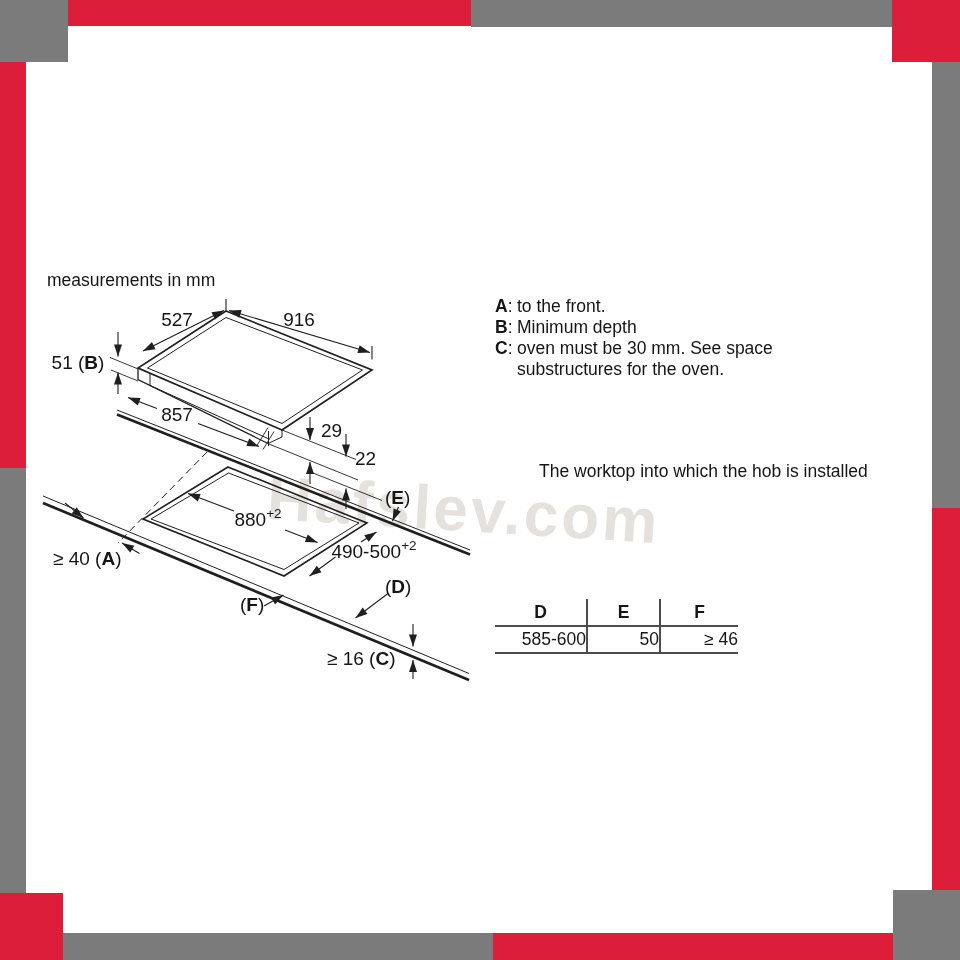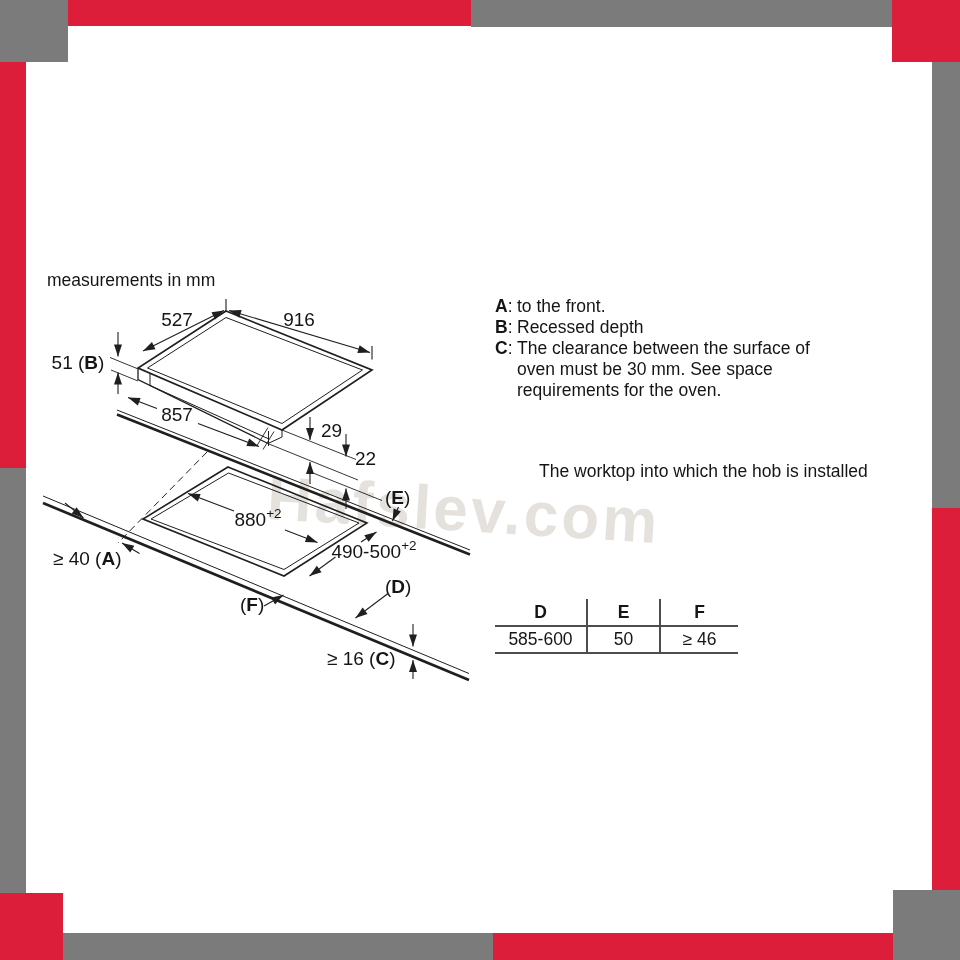--- a/index.html
+++ b/index.html
@@ -12,21 +12,21 @@
   .legend{position:absolute;left:466px;top:268px;width:420px;z-index:2;
     font-size:17.5px;line-height:21px;color:#151515;}
   .lrow{position:relative;padding-left:22px;}
   .lkey{position:absolute;left:0;top:0;}
   .lkey b{font-weight:700;}
   .para{position:absolute;left:466px;top:433px;width:420px;z-index:2;
     font-size:17.5px;line-height:21px;color:#151515;margin-left:44px;}
   .dtable{position:absolute;left:466px;top:571px;z-index:2;border-collapse:collapse;
     font-size:17.5px;color:#151515;table-layout:fixed;}
   .dtable th{font-weight:700;height:26px;border-bottom:2px solid #4d4d4d;text-align:center;vertical-align:middle;padding:0;}
-  .dtable td{height:25px;text-align:center;vertical-align:middle;padding:0;}
+  .dtable td{height:25px;text-align:right;vertical-align:middle;padding:0;}
   .dtable tbody tr.r1 td{border-bottom:2px solid #4d4d4d;}
   .dtable th.c2,.dtable td.c2,.dtable th.c3,.dtable td.c3{border-left:2px solid #4d4d4d;}
   
   .ol{stroke:#1f1f1f;fill:#ffffff;stroke-width:1.7;}
   .il{stroke:#1f1f1f;fill:none;stroke-width:1;}
   .bl{stroke:#1f1f1f;fill:none;stroke-width:1.3;}
   .thin{stroke:#1f1f1f;fill:none;stroke-width:1;}
   .thick{stroke:#1f1f1f;fill:none;stroke-width:2.7;}
   .dl{stroke:#1f1f1f;fill:none;stroke-width:1.1;}
   .xl{stroke:#1f1f1f;fill:none;stroke-width:0.9;}
@@ -143,24 +143,24 @@
       <text class="dim" x="345" y="244"><tspan>(</tspan><tspan class="bk">E</tspan><tspan>)</tspan></text>
       <text class="dim" x="345" y="333"><tspan>(</tspan><tspan class="bk">D</tspan><tspan>)</tspan></text>
       <text class="dim" x="200" y="350.5"><tspan>(</tspan><tspan class="bk">F</tspan><tspan>)</tspan></text>
       <text class="dim" x="287" y="405"><tspan>≥ 16 (</tspan><tspan class="bk">C</tspan><tspan>)</tspan></text>
     </g>
   </svg>
 
   <div class="legend">
     <div class="lrow"><span class="lkey"><b>A</b><span>:</span></span></div>
     <div class="lrow">to the front.</div>
-    <div class="lrow"><span class="lkey"><b>B</b><span>:</span></span><span>Recessed depth</span></div>
-    <div class="lrow"><span class="lkey"><b>C</b><span>:</span></span><span>The clearance between the surface of</span></div>
+    <div class="lrow"><span class="lkey"><b>B</b><span>:</span></span><span>Minimum depth</span></div>
+    <div class="lrow"><span class="lkey"><b>C</b><span>:</span></span></div>
     <div class="lrow">oven must be 30 mm. See space</div>
-    <div class="lrow">requirements for the oven.</div>
+    <div class="lrow">substructures for the oven.</div>
   </div>
 
   <div class="para">
     <div>The worktop into which the hob is installed</div>
   </div>
 
   <table class="dtable">
     <colgroup>
         <col style="width:92px">
         <col style="width:73px">

